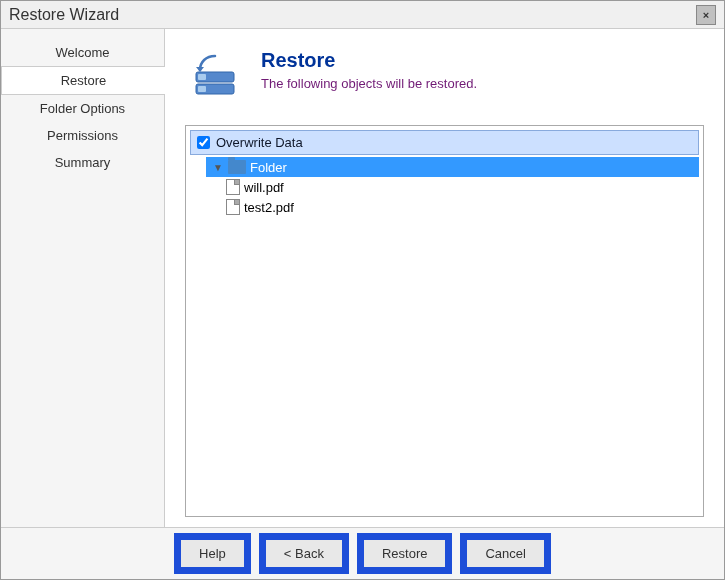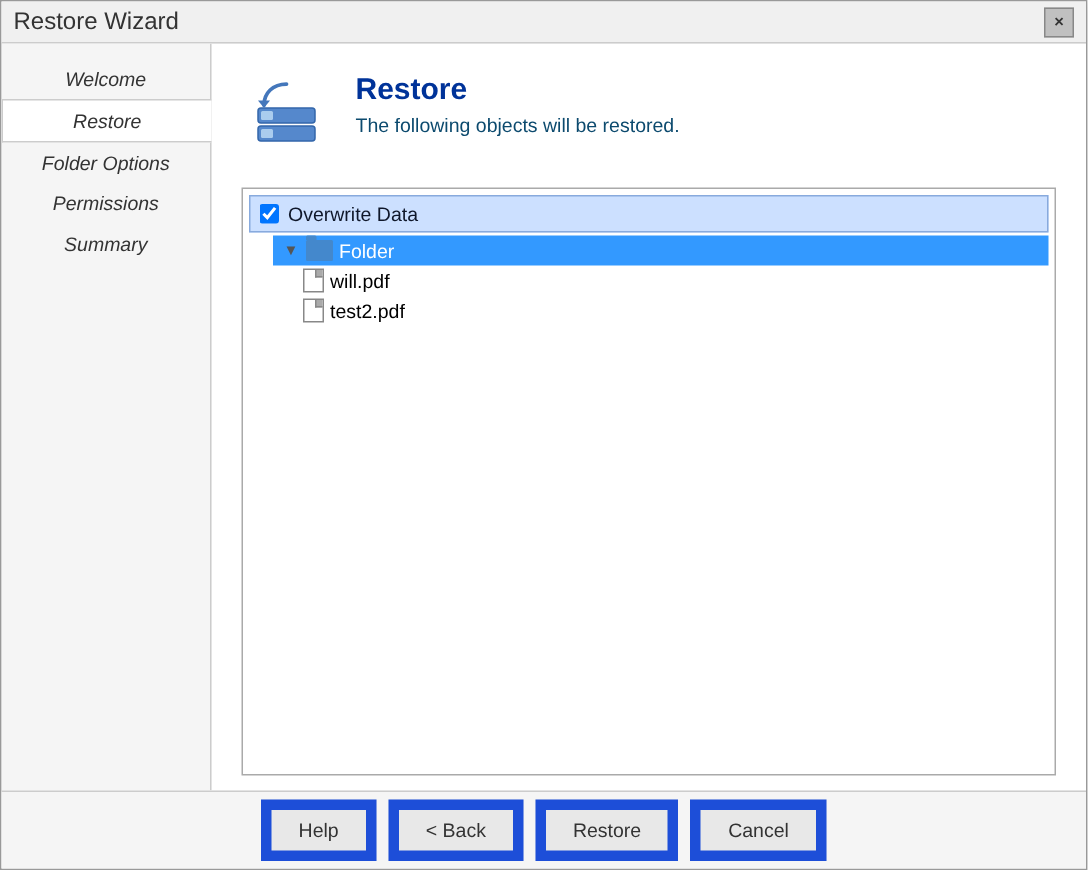--- a/index.html
+++ b/index.html
@@ -49,28 +49,27 @@
       font-size: 11px;
       font-weight: bold;
       color: #333;
     }
     .content-area {
       display: flex;
       flex: 1;
       overflow: hidden;
     }
     .sidebar {
-      width: 140px;
+      width: 164px;
       border-right: 1px solid #ccc;
       background: #f5f5f5;
       display: flex;
       flex-direction: column;
       padding-top: 10px;
       flex-shrink: 0;
-      font-style: italic;
     }
     .sidebar-item {
       padding: 6px 10px;
       text-align: center;
       cursor: pointer;
       color: #333;
       font-size: 13px;
     }
     .sidebar-item.active {
       background: #ffffff;
@@ -102,21 +101,21 @@
       justify-content: center;
     }
     .header-text h1 {
       font-size: 20px;
       font-weight: bold;
       color: #003399;
       margin-bottom: 4px;
     }
     .header-text p {
       font-size: 13px;
-      color: #0c4a6e;
+      color: #701a75;
     }
     .tree-container {
       flex: 1;
       border: 1px solid #aaa;
       background: #fff;
       overflow: auto;
       padding: 4px;
     }
     .overwrite-row {
       display: flex;

